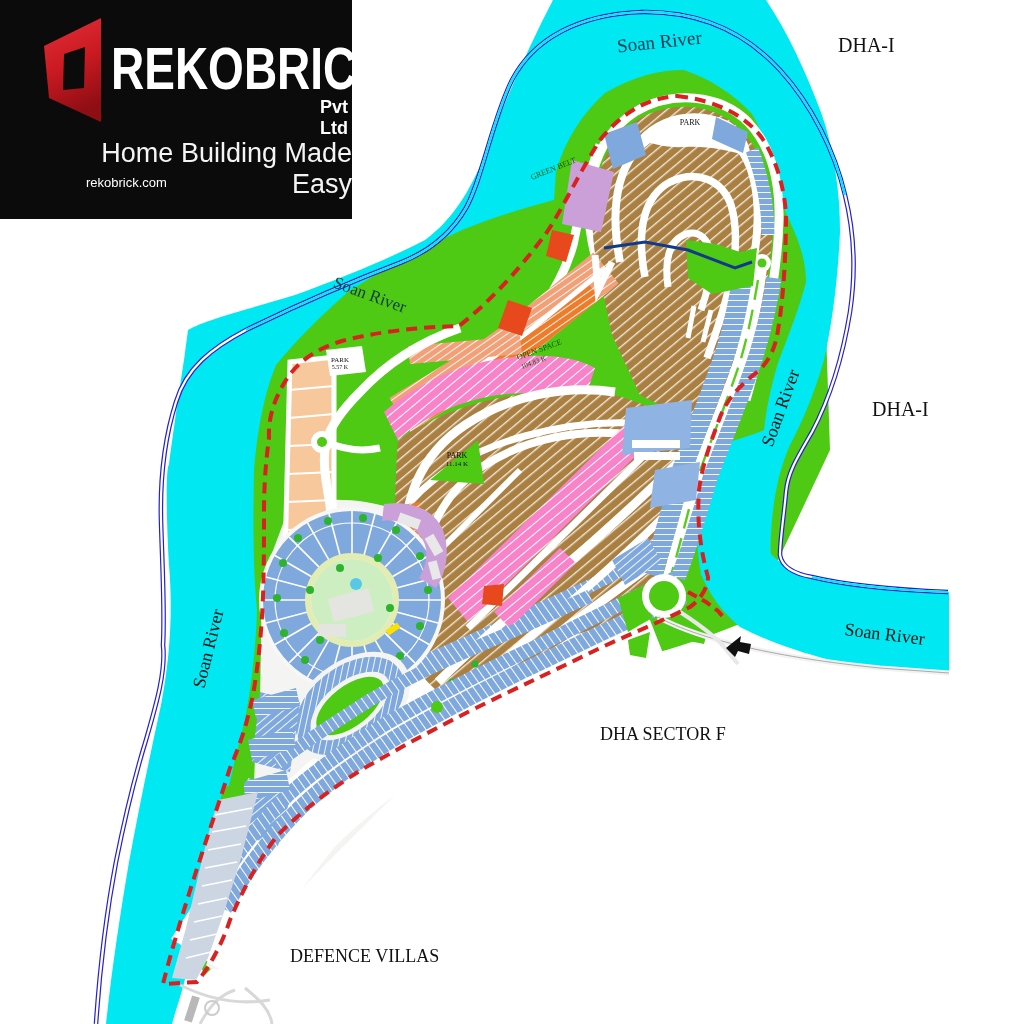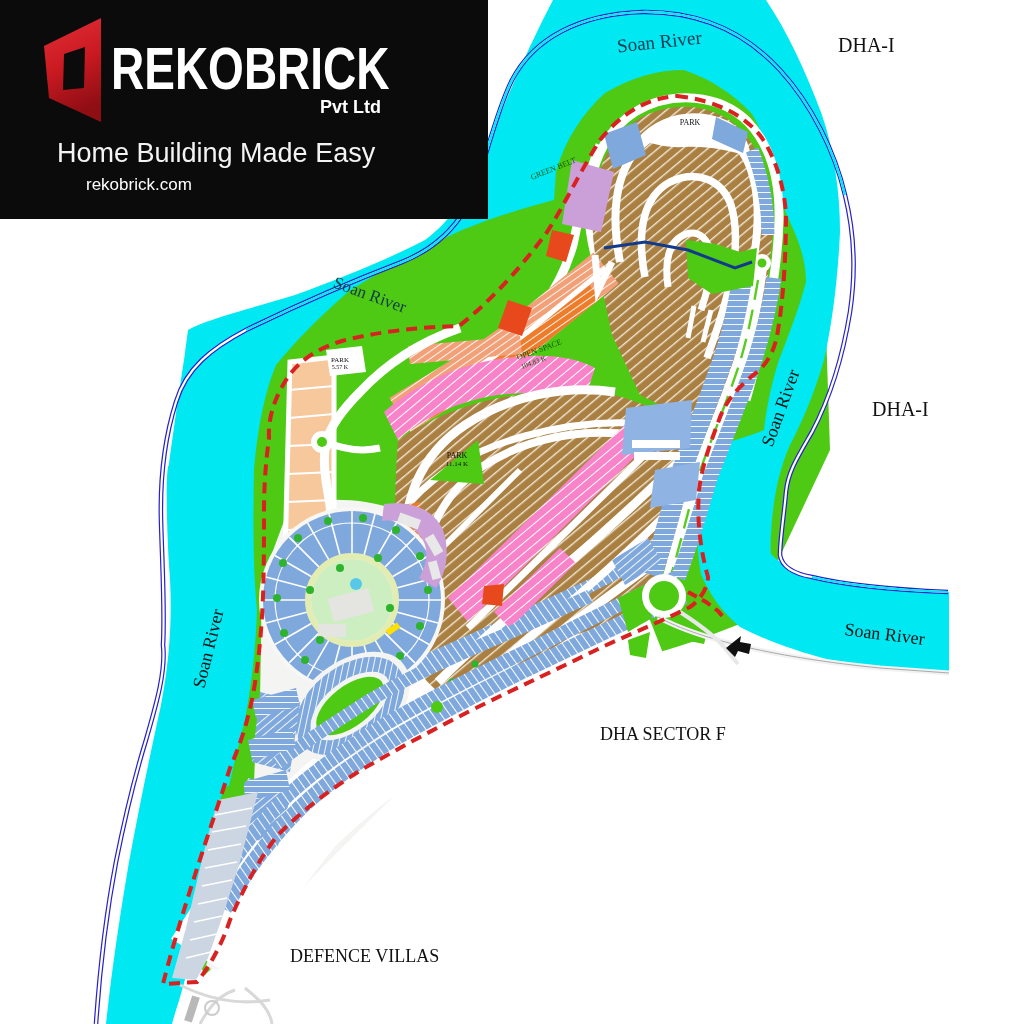--- a/index.html
+++ b/index.html
@@ -1,22 +1,22 @@
 <!DOCTYPE html>
 <html><head>
 <meta charset="utf-8">
 <style>
   html,body{margin:0;padding:0;background:#fff;width:1024px;height:1024px;overflow:hidden;}
   .wrap{position:relative;width:1024px;height:1024px;font-family:"Liberation Sans",sans-serif;}
   svg{position:absolute;left:0;top:0;}
-  .logo{position:absolute;left:0;top:0;width:488px;height:219px;background:#0b0b0b;color:#fff;}
+  .logo{position:absolute;left:0;top:0;width:352px;height:219px;background:#0b0b0b;color:#fff;}
   .brand{position:absolute;left:111px;top:34px;font-size:46px;font-weight:bold;letter-spacing:0px;transform:scaleY(1.29);transform-origin:0 0;}
   .pvt{position:absolute;left:320px;top:97px;font-size:18px;font-weight:700;}
   .tag{position:absolute;left:57px;top:138px;font-size:27px;font-weight:400;color:#f4f4f4;text-align:right;}
-  .web{position:absolute;left:86px;top:175px;font-size:17px;}
+  .web{position:absolute;left:86px;top:175px;font-size:13px;}
   .ph{position:absolute;left:227px;top:175px;font-size:17px;margin-top:41px;}
 </style>
 </head>
 <body>
 <div class="wrap">
 <svg width="1024" height="1024" viewBox="0 0 1024 1024">
 <defs>
   <pattern id="hNE" width="8" height="8" patternUnits="userSpaceOnUse" patternTransform="rotate(50)">
     <rect width="8" height="8" fill="#a97f42"></rect>
           <rect width="1.4" height="8" fill="#efe7d5"></rect>

